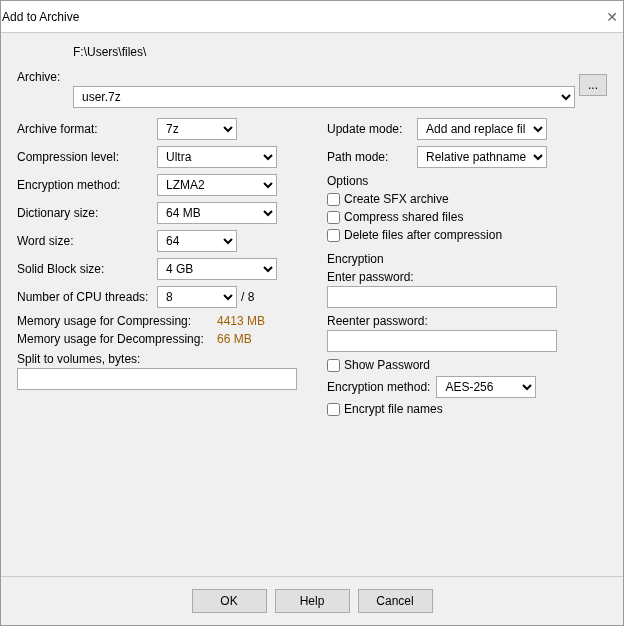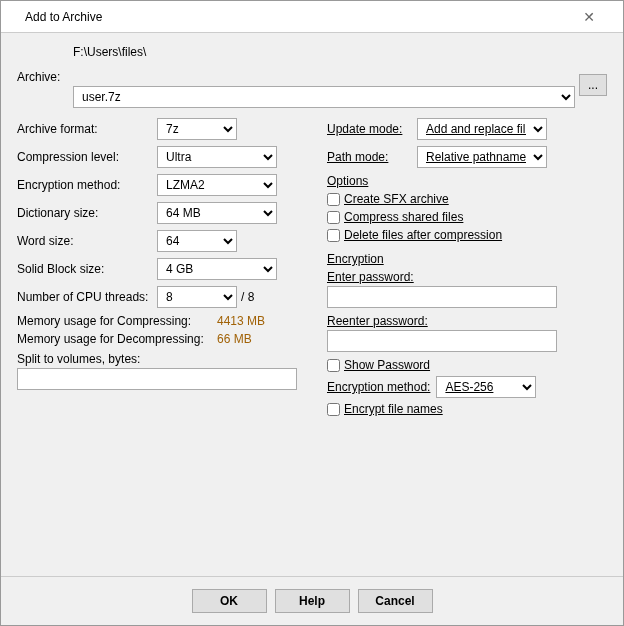--- a/index.html
+++ b/index.html
@@ -18,21 +18,21 @@
       width: 624px;
       height: 626px;
       background: #f0f0f0;
       border: 1px solid #999;
       box-shadow: 2px 2px 8px rgba(0,0,0,0.3);
       display: flex;
       flex-direction: column;
     }
     .title-bar {
       background: #ffffff;
-      padding: 8px 24px;
+      padding: 8px 1px;
       display: flex;
       align-items: center;
       justify-content: space-between;
       border-bottom: 1px solid #ccc;
       height: 32px;
     }
     .title-bar-title {
       font-size: 12px;
       font-weight: normal;
       color: #000;
@@ -107,21 +107,20 @@
     }
     .main-columns {
       display: flex;
       gap: 10px;
     }
     .left-col {
       flex: 0 0 300px;
     }
     .right-col {
       flex: 1;
-      text-decoration: underline;
     }
     .form-row {
       display: flex;
       align-items: center;
       margin-bottom: 6px;
     }
     .form-label {
       font-size: 12px;
       min-width: 140px;
       color: #000;
@@ -259,21 +258,20 @@
       background: #f0f0f0;
     }
     .dialog-btn {
       width: 75px;
       height: 24px;
       background: #e0e0e0;
       border: 1px solid #aaa;
       font-size: 12px;
       cursor: pointer;
       font-family: 'Segoe UI', sans-serif;
-      font-weight: bold;
     }
   </style>
 </head>
 <body>
 
 <div class="dialog">
   <div class="title-bar">
     <span class="title-bar-title">Add to Archive</span>
     <button class="close-btn">✕</button>
   </div>

